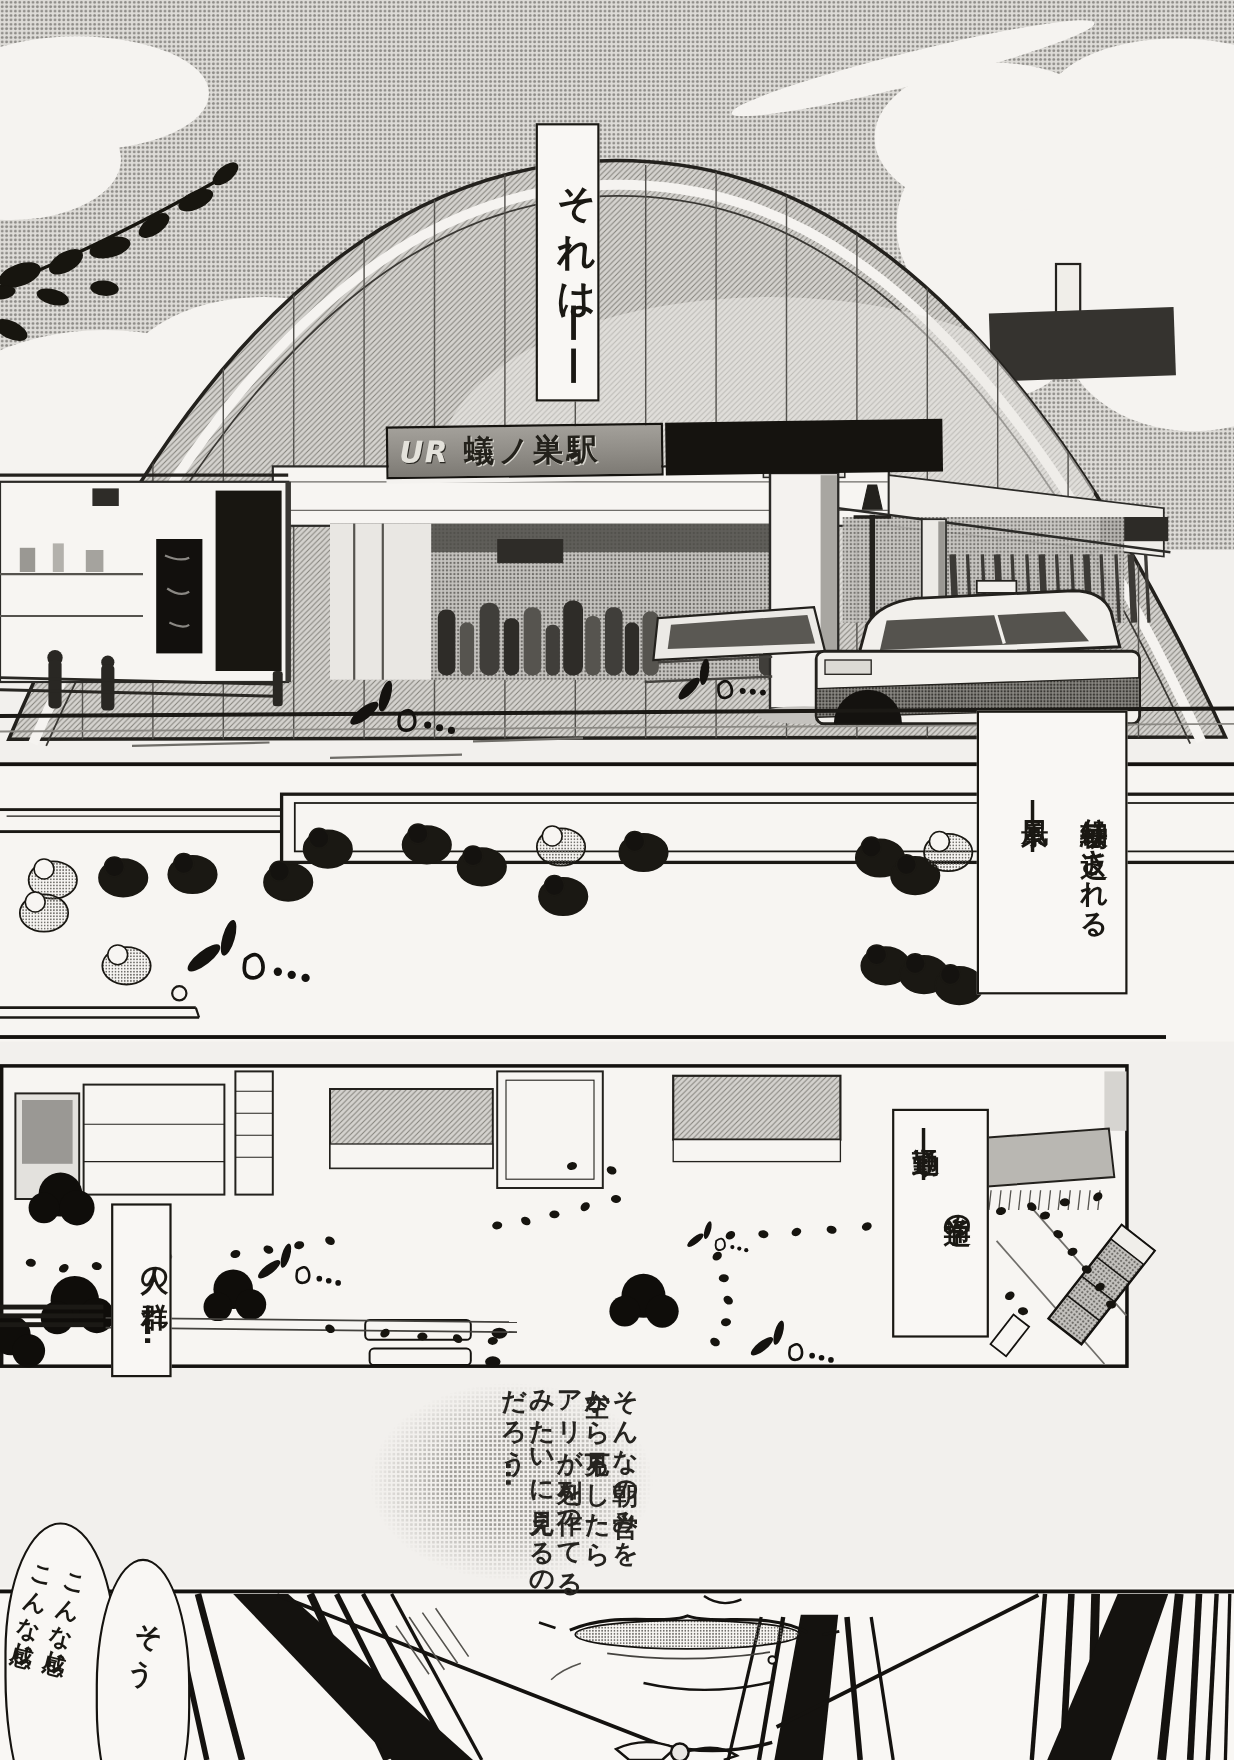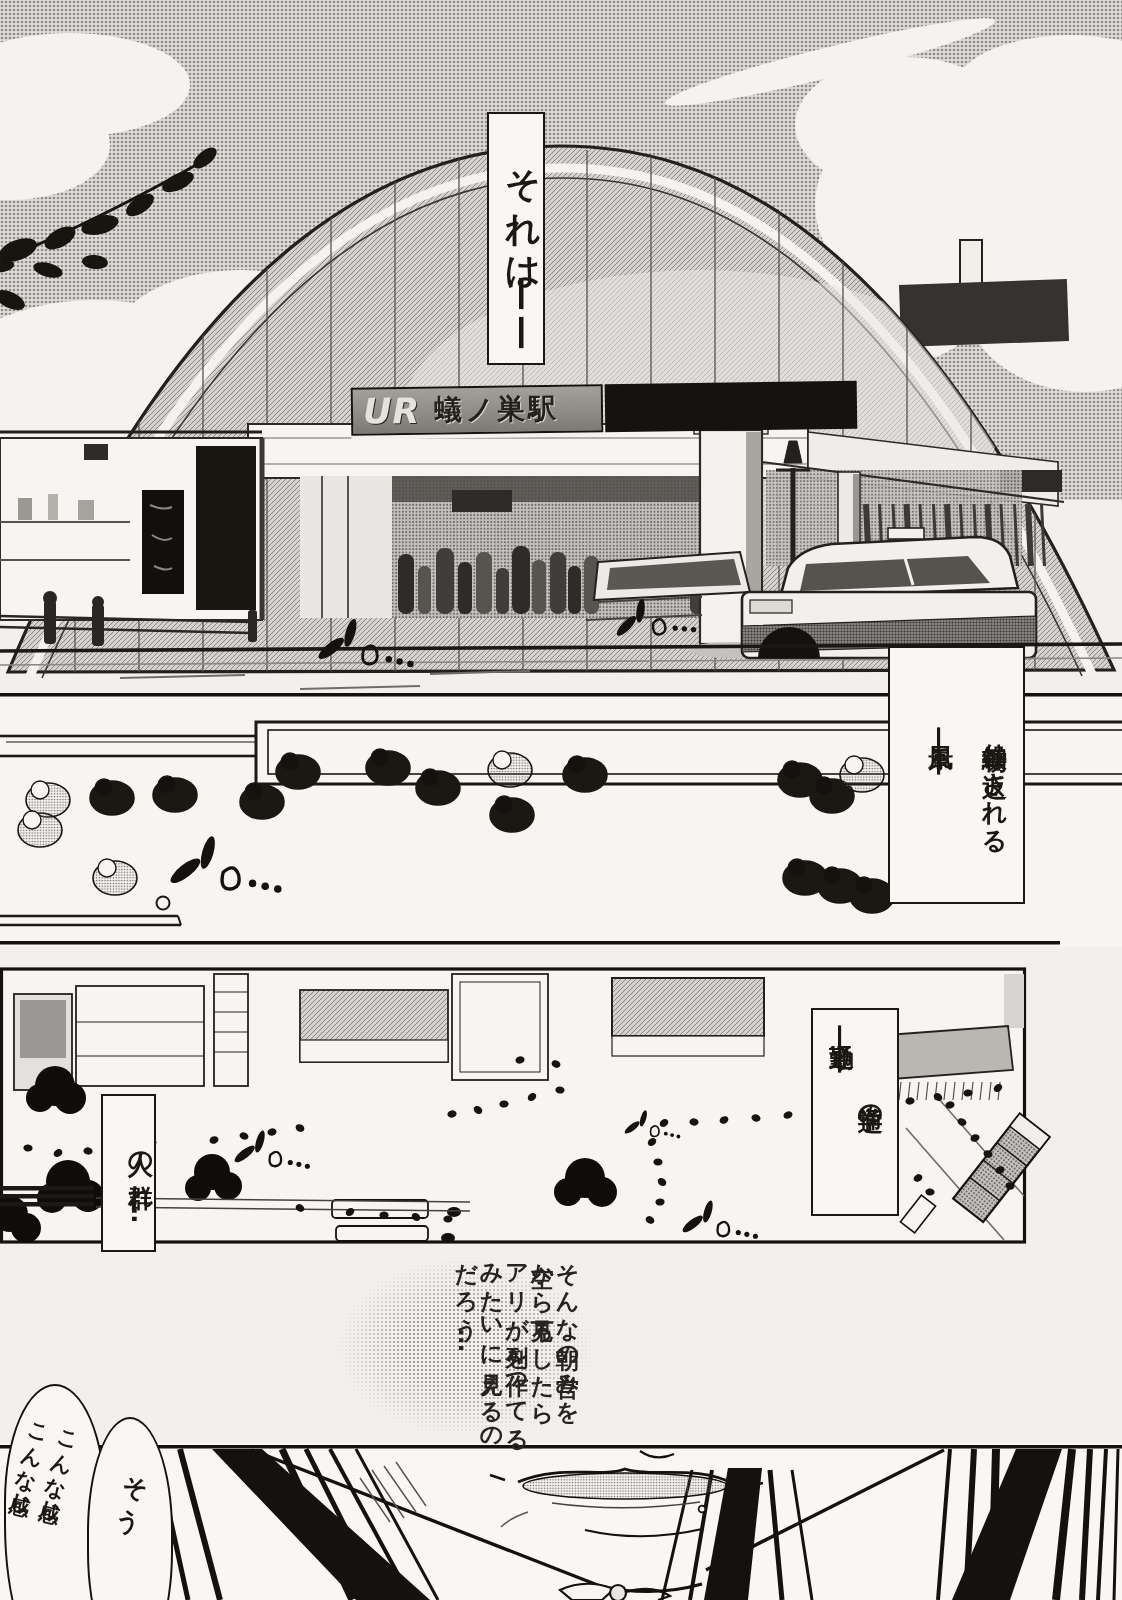--- a/index.html
+++ b/index.html
@@ -38,21 +38,21 @@
   }
   
   #station-sign{
     position:absolute;left:351px;top:386px;width:252px;height:48px;z-index:25;
     background:linear-gradient(180deg,#a3a09a 0%,#8f8c86 55%,#7d7a74 100%);
     border:2px solid #15130f;box-shadow:0 4px 0 #f4f2ef, 254px 0 0 #15130f;
     display:flex;align-items:center;gap:14px;padding:0 10px;box-sizing:border-box;
     transform:rotate(-0.8deg);
   }
   #station-sign .op{
-    font-size:35px;font-weight:900;font-style:italic;color:#e4e2db;
+    font-size:27px;font-weight:900;font-style:italic;color:#e4e2db;
     text-shadow:1px 1px 0 #2a2823;letter-spacing:1px;
   }
   #station-sign .nm{
     font-size:28px;font-weight:800;color:#23211b;letter-spacing:3px;
     text-shadow:1px 1px 0 #d8d6cf;white-space:nowrap;
   }
   
   .bubble{
     position:absolute;background:#f9f7f4;border:2.5px solid #15130f;
     z-index:40;box-sizing:border-box;

